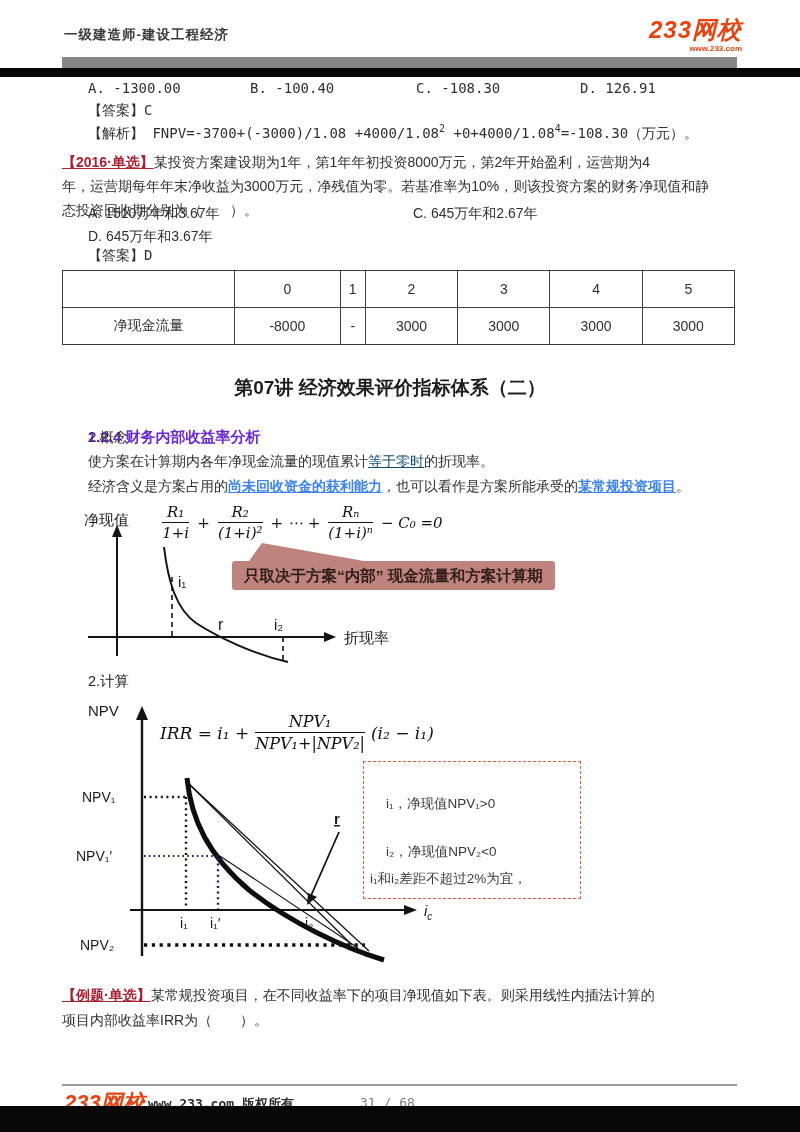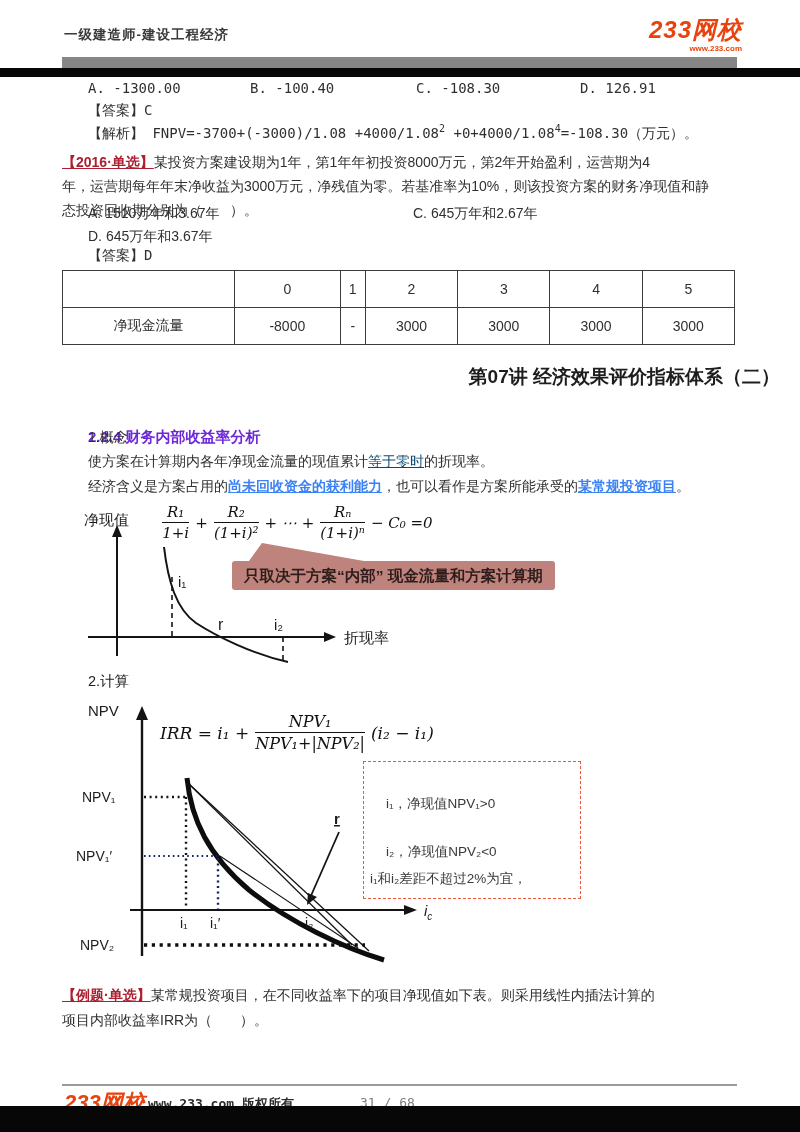--- a/index.html
+++ b/index.html
@@ -28,35 +28,35 @@
   .qtag { color:#ab1f2f; font-weight:bold; text-decoration:underline;margin-top:24px; }
 
   .opts2 { left:88px; top:203px; width:640px; display:grid; grid-template-columns:325px auto; row-gap:2px; font-size:14px; line-height:21px; }
   .ans2 { left:88px; top:247px; }
 
   
   table.cft { left:62px; top:270px; width:673px; position:absolute; border-collapse:collapse; font-size:14px; }
   table.cft td { border:1px solid #3c3c3c; text-align:center; height:37px; }
   table.cft td.c0 { width:172px; }
 
-  .lecture-title { left:0; top:364px; width:780px; text-align:right; font-size:19px; font-weight:bold; color:#1d1d1d; }
+  .lecture-title { left:0; top:375px; width:780px; text-align:center; font-size:19px; font-weight:bold; color:#1d1d1d; }
   .s224 { left:88px; top:404px; font-size:15px; font-weight:bold; color:#6d28d9;margin-top:24px; }
   .concept { left:88px; top:429px; font-size:14px; }
   .p1 { left:88px; top:453px; font-size:14px; }
   .p2 { left:88px; top:478px; font-size:14px; }
   .kw { color:#3b82f6; font-weight:bold; text-decoration:underline; }
   .kw-light { color:#0c4a6e; text-decoration:underline; }
 
   
   .fig1 { left:62px; top:503px; width:710px; height:172px; }
   .math { font-family:"DejaVu Serif", serif; font-style:italic; font-size:15px; color:#111; display:flex; align-items:center; gap:6px; }
   .frac { display:inline-block; text-align:center; vertical-align:middle; }
   .frac .nu { display:block; border-bottom:1.3px solid #111; padding:0 5px 1px; }
   .frac .de { display:block; padding-top:1px; }
-  .f1pos { position:absolute; left:100px; top:0px; }
+  .f1pos { position:absolute; left:100px; top:0px;gap:8px; }
   .callout { position:absolute; left:170px; top:58px; height:29px; line-height:29px;
              background:#bd837c; color:#301d1b; font-size:15.5px; font-weight:600;
              padding:0 12px; border-radius:3px; white-space:nowrap; }
 
   .calc-h { left:88px; top:672px; font-size:14.5px; color:#222; }
 
   
   .fig2 { left:62px; top:698px; width:738px; height:282px; }
   .irrpos { position:absolute; left:98px; top:14px; font-size:17px; }
   .irrpos .frac .nu, .irrpos .frac .de { font-size:16px; }

